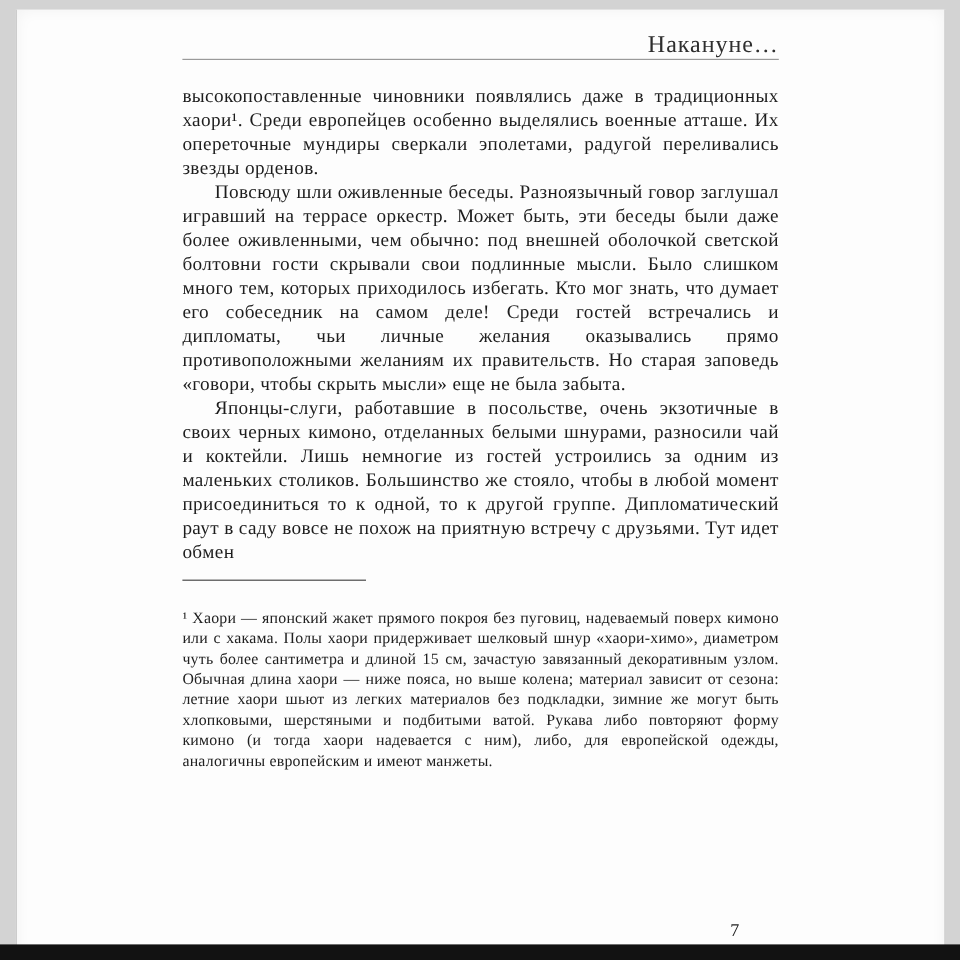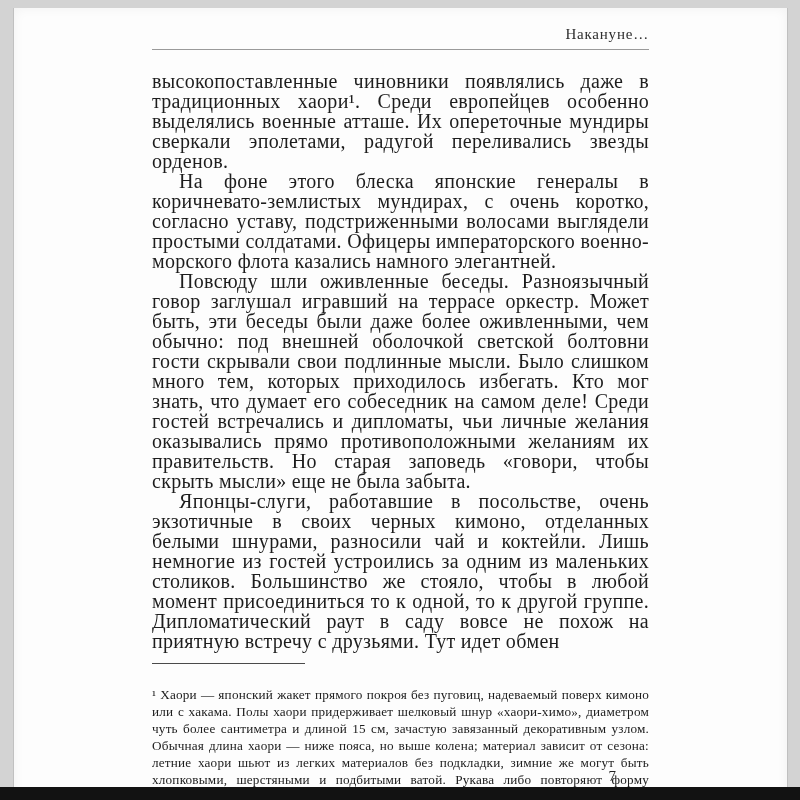--- a/index.html
+++ b/index.html
@@ -17,33 +17,33 @@
     border-right: 1px solid #c0c0c0;
     box-shadow: inset 0 0 12px rgba(0,0,0,0.05);
   }
   .content {
     width: 497px;
     margin: 0 auto;
     padding-top: 18px;
   }
   .running-head {
     text-align: right;
-    font-size: 15px;
+    font-size: 20px;
     letter-spacing: 0.8px;
     color: #2e2e2e;
     height: 19px;
   }
   .head-rule {
     border-top: 1px solid #9a9a9a;
     margin-top: 4px;
     height: 0;
   }
   .body-text { margin-top: 21px; color: #1d1d1d; }
   .p {
-    font-size: 20px;
+    font-size: 16px;
     line-height: 20px;
     text-align: justify;
     letter-spacing: 0.3px;
     text-indent: 27px;
     hyphens: auto;
     -webkit-hyphens: auto;
   }
   .p.first { text-indent: 0; }
   .foot-rule {
     width: 153px;
@@ -82,21 +82,20 @@
   <div class="content">
 
     <div class="running-head">
       <span>Накануне…</span>
     </div>
 
     <div class="head-rule"></div>
 
     <div class="body-text">
       <p class="p first">высокопоставленные чиновники появлялись даже в традиционных хаори¹. Среди европейцев особенно выделялись военные атташе. Их опереточные мундиры сверкали эполетами, радугой переливались звезды орденов.</p>
-      <p class="p">На фоне этого блеска японские генералы в коричневато-землистых мундирах, с очень коротко, согласно уставу, подстриженными волосами выглядели простыми солдатами. Офицеры императорского военно-морского флота казались намного элегантней.</p>
       <p class="p">Повсюду шли оживленные беседы. Разноязычный говор заглушал игравший на террасе оркестр. Может быть, эти беседы были даже более оживленными, чем обычно: под внешней оболочкой светской болтовни гости скрывали свои подлинные мысли. Было слишком много тем, которых приходилось избегать. Кто мог знать, что думает его собеседник на самом деле! Среди гостей встречались и дипломаты, чьи личные желания оказывались прямо противоположными желаниям их правительств. Но старая заповедь «говори, чтобы скрыть мысли» еще не была забыта.</p>
       <p class="p">Японцы-слуги, работавшие в посольстве, очень экзотичные в своих черных кимоно, отделанных белыми шнурами, разносили чай и коктейли. Лишь немногие из гостей устроились за одним из маленьких столиков. Большинство же стояло, чтобы в любой момент присоединиться то к одной, то к другой группе. Дипломатический раут в саду вовсе не похож на приятную встречу с друзьями. Тут идет обмен</p>
     </div>
 
     <div class="foot-rule"></div>
 
     <p class="footnote">¹ Хаори — японский жакет прямого покроя без пуговиц, надеваемый поверх кимоно или с хакама. Полы хаори придерживает шелковый шнур «хаори-химо», диаметром чуть более сантиметра и длиной 15 см, зачастую завязанный декоративным узлом. Обычная длина хаори — ниже пояса, но выше колена; материал зависит от сезона: летние хаори шьют из легких материалов без подкладки, зимние же могут быть хлопковыми, шерстяными и подбитыми ватой. Рукава либо повторяют форму кимоно (и тогда хаори надевается с ним), либо, для европейской одежды, аналогичны европейским и имеют манжеты.</p>
 
   </div>
 

